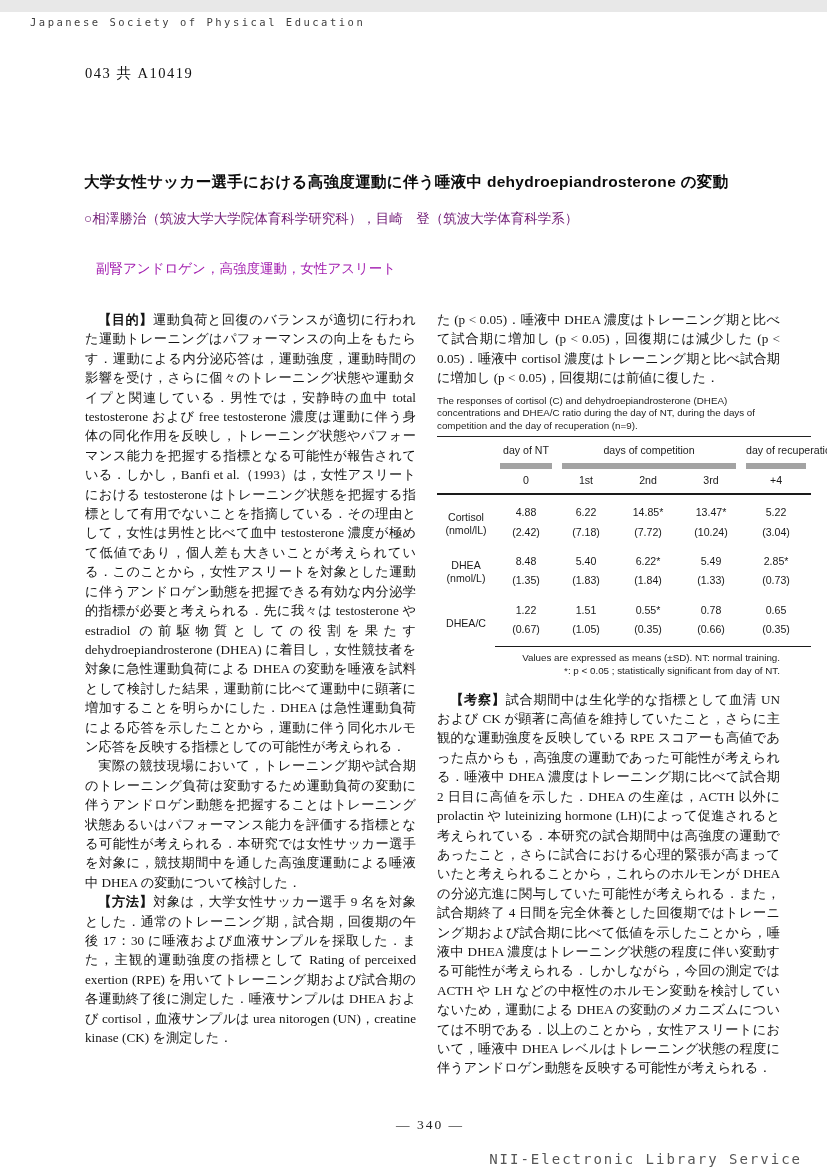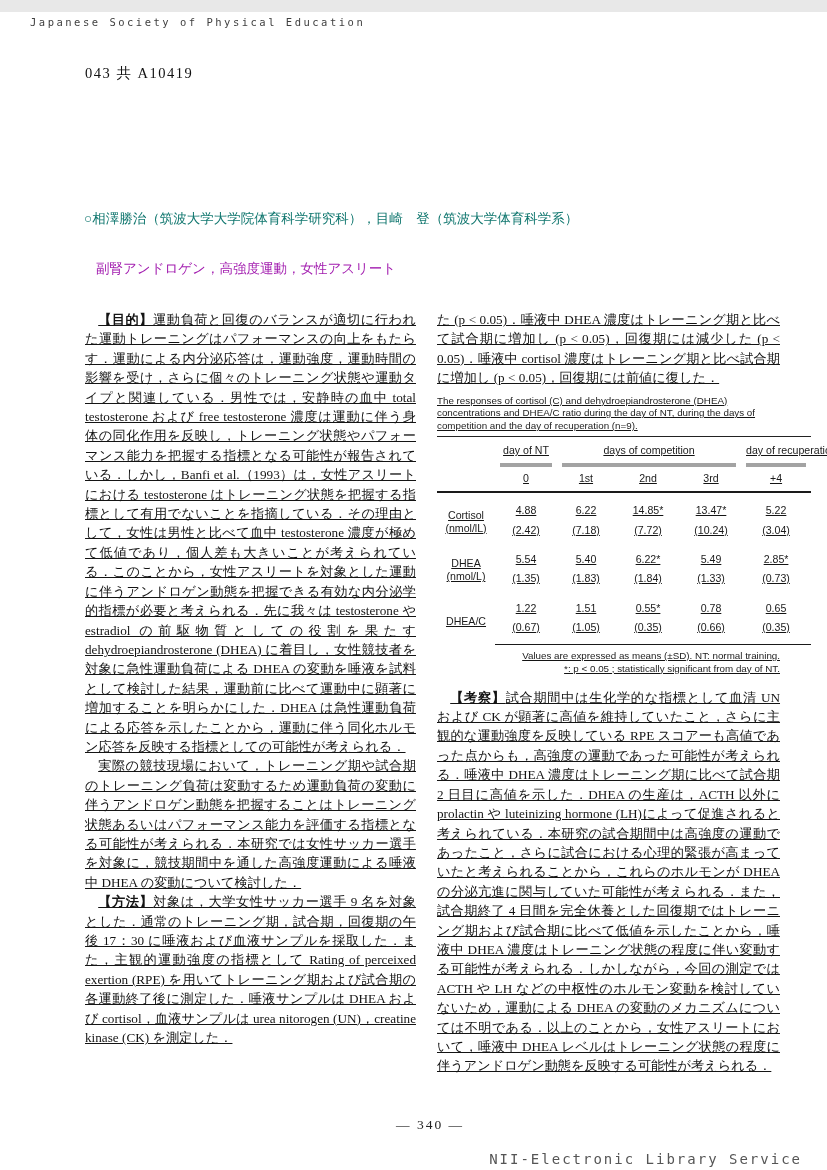--- a/index.html
+++ b/index.html
@@ -22,30 +22,30 @@
     font-size:14.5px;letter-spacing:1.5px;color:#111;
   }
   .paper-title{
     position:absolute;left:84px;top:150px;width:700px;
     font-family:"Liberation Sans", sans-serif;
     font-weight:bold;font-size:15.5px;color:#0d0d0d;
     letter-spacing:0.3px;
   }
   .authors-line{
     position:absolute;left:84px;top:198px;width:680px;
-    font-size:13.5px;color:#0f766e;
+    font-size:13.5px;color:#701a75;
   }
   .keywords-line{
     position:absolute;left:96px;top:248px;width:600px;
     font-size:13.5px;color:#a21caf;
   }
   .col{
     position:absolute;top:298px;
     font-size:13.2px;line-height:19.4px;
-    text-align:justify;color:#141414;text-decoration:underline;
+    text-align:justify;color:#141414;
   }
   .col-left{left:85px;width:331px;}
   .col-right{left:437px;width:343px;}
   .para{margin:0;}
   .para.indent{text-indent:1em;}
   .sec-h{
     font-family:"Liberation Sans", sans-serif;
     font-weight:bold;
   }
   
@@ -56,21 +56,21 @@
     width:340px;text-align:left;
   }
   table.results{
     border-collapse:collapse;margin-top:4px;
     font-family:"Liberation Sans", sans-serif;
     font-size:10.6px;color:#1a1a1a;
     width:374px;table-layout:fixed;
   }
   table.results td, table.results th{padding:0;font-weight:normal;text-align:center;}
   tr.grp-row th{border-top:1.4px solid #222;padding-top:3px;}
-  tr.grp-row th .grp{border-bottom:4px solid #a3a3a3;padding:1px 0 2px 0;margin:0 5px;white-space:nowrap;}
+  tr.grp-row th .grp{border-bottom:6px solid #a3a3a3;padding:1px 0 2px 0;margin:0 5px;white-space:nowrap;}
   tr.sub-row td{padding:2px 0 3px 0;border-bottom:2px solid #1a1a1a;}
   td.rowlabel{text-align:left;padding-left:2px;line-height:13px;}
   tr.mean-row td{padding-top:8px;}
   tr.sd-row td{padding-bottom:2px;}
   tr.last td{border-bottom:1.8px solid #1a1a1a;padding-bottom:6px;}
   .tbl-foot{
     font-family:"Liberation Sans", sans-serif;
     font-size:9.8px;line-height:13px;color:#222;
     margin-top:4px;text-align:right;text-indent:0;
   }
@@ -89,20 +89,21 @@
 </style>
 </head>
 <body>
 
 <div class="page">
 
   <div class="lib-label">Japanese Society of Physical Education</div>
 
   <div class="doc-code">043 共 A10419</div>
 
+  <h1 class="paper-title">大学女性サッカー選手における高強度運動に伴う唾液中 dehydroepiandrosterone の変動</h1>
 
   <div class="authors-line">○相澤勝治（筑波大学大学院体育科学研究科），目崎　登（筑波大学体育科学系）</div>
 
   <div class="keywords-line">副腎アンドロゲン，高強度運動，女性アスリート</div>
 
   <div class="col col-left">
     <p class="para indent"><span class="sec-h">【目的】</span><span>運動負荷と回復のバランスが適切に行われた運動トレーニングはパフォーマンスの向上をもたらす．運動による内分泌応答は，運動強度，運動時間の影響を受け，さらに個々のトレーニング状態や運動タイプと関連している．男性では，安静時の血中 total testosterone および free testosterone 濃度は運動に伴う身体の同化作用を反映し，トレーニング状態やパフォーマンス能力を把握する指標となる可能性が報告されている．しかし，Banfi et al.（1993）は，女性アスリートにおける testosterone はトレーニング状態を把握する指標として有用でないことを指摘している．その理由として，女性は男性と比べて血中 testosterone 濃度が極めて低値であり，個人差も大きいことが考えられている．このことから，女性アスリートを対象とした運動に伴うアンドロゲン動態を把握できる有効な内分泌学的指標が必要と考えられる．先に我々は testosterone や estradiol の前駆物質としての役割を果たす dehydroepiandrosterone (DHEA) に着目し，女性競技者を対象に急性運動負荷による DHEA の変動を唾液を試料として検討した結果，運動前に比べて運動中に顕著に増加することを明らかにした．DHEA は急性運動負荷による応答を示したことから，運動に伴う同化ホルモン応答を反映する指標としての可能性が考えられる．</span></p>
     <p class="para indent"><span>実際の競技現場において，トレーニング期や試合期のトレーニング負荷は変動するため運動負荷の変動に伴うアンドロゲン動態を把握することはトレーニング状態あるいはパフォーマンス能力を評価する指標となる可能性が考えられる．本研究では女性サッカー選手を対象に，競技期間中を通した高強度運動による唾液中 DHEA の変動について検討した．</span></p>
     <p class="para indent"><span class="sec-h">【方法】</span><span>対象は，大学女性サッカー選手 9 名を対象とした．通常のトレーニング期，試合期，回復期の午後 17：30 に唾液および血液サンプルを採取した．また，主観的運動強度の指標として Rating of perceixed exertion (RPE) を用いてトレーニング期および試合期の各運動終了後に測定した．唾液サンプルは DHEA および cortisol，血液サンプルは urea nitorogen (UN)，creatine kinase (CK) を測定した．</span></p>
   </div>
@@ -161,21 +162,21 @@
           <td>(7.72)</td>
           <td>(10.24)</td>
           <td>(3.04)</td>
         </tr>
 
         <tr class="mean-row">
           <td class="rowlabel" rowspan="2">
             <div>DHEA</div>
                 <div>(nmol/L)</div>
           </td>
-          <td>5.54</td>
+          <td>8.48</td>
           <td>5.40</td>
           <td>6.22*</td>
           <td>5.49</td>
           <td>2.85*</td>
         </tr>
         <tr class="sd-row">
           <td>(1.35)</td>
           <td>(1.83)</td>
           <td>(1.84)</td>
           <td>(1.33)</td>

